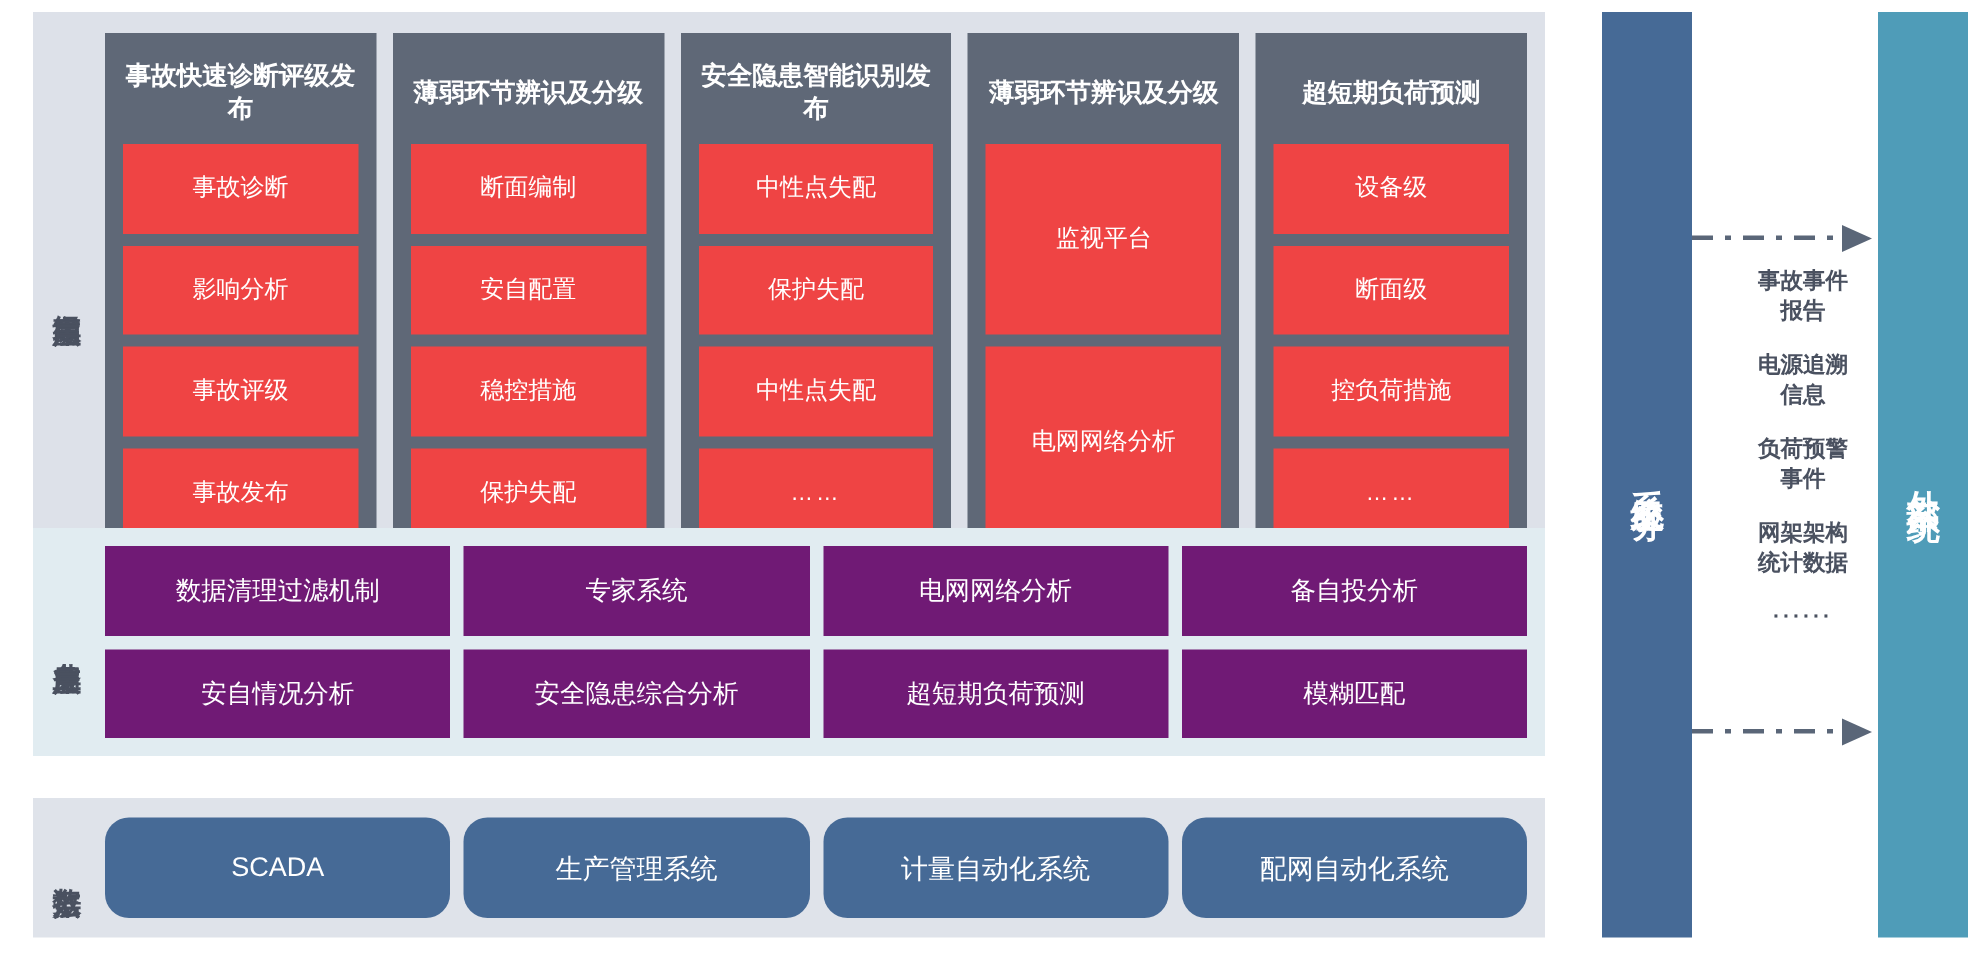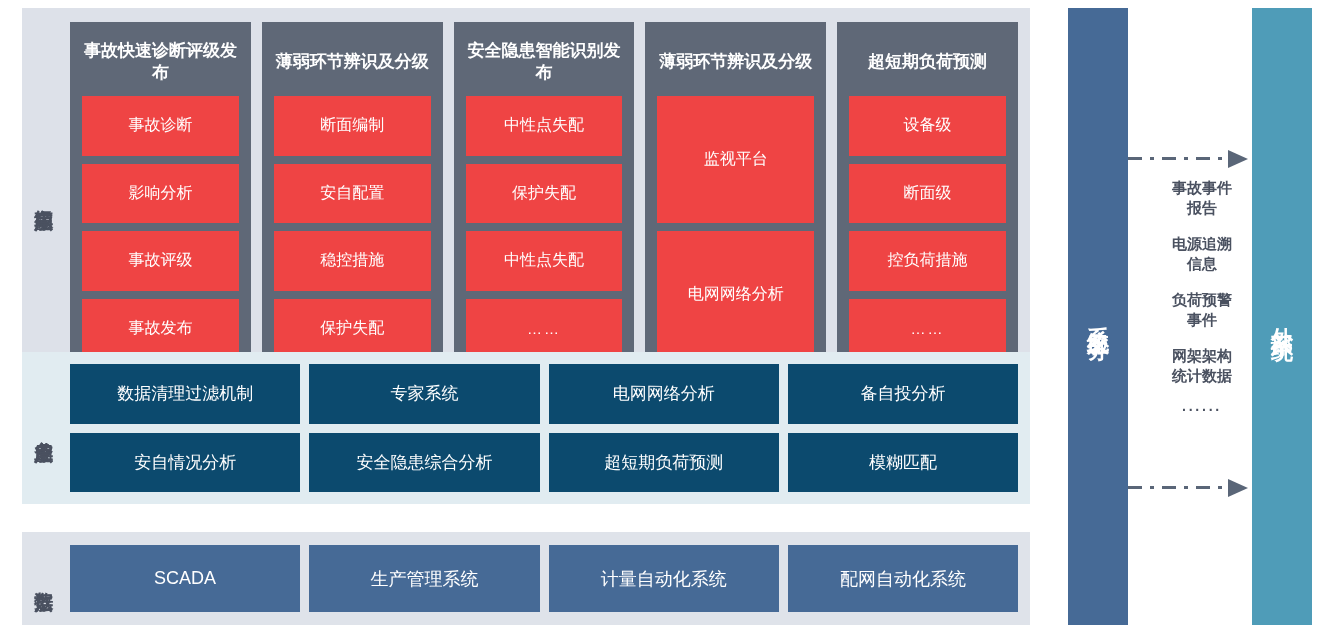--- a/index.html
+++ b/index.html
@@ -48,30 +48,30 @@
   .chip.dots{letter-spacing:2px;font-size:15px;}
 
   
   .band2{top:352px;width:1008px;height:152px;background:#e1ecf1;}
   .band2 .band-body{
     flex-direction:column;gap:9px;
     padding:12px 12px 12px 4px;box-sizing:border-box;
   }
   .grid-row{display:flex;gap:9px;flex:1;}
   .cell-teal{
-    flex:1;background:#0c4a6e;color:#ffffff;font-size:17px;
+    flex:1;background:#701a75;color:#ffffff;font-size:17px;
     display:flex;align-items:center;justify-content:center;
   }
 
   
   .band3{top:532px;width:1008px;height:93px;background:#dfe3ea;}
   .band3 .band-body{gap:9px;padding:13px 12px 13px 4px;box-sizing:border-box;}
   .cell-navy{
     flex:1;background:#466a96;color:#ffffff;font-size:18px;
-    display:flex;align-items:center;justify-content:center;
+    display:flex;align-items:center;justify-content:center;border-radius:16px;
   }
 
   
   .side-col{
     position:absolute;top:8px;height:617px;
     display:flex;align-items:center;justify-content:center;
     color:#ffffff;font-weight:bold;font-size:22px;
     letter-spacing:4px;line-height:1.1;
     writing-mode:vertical-rl;text-orientation:upright;
     white-space:pre;

